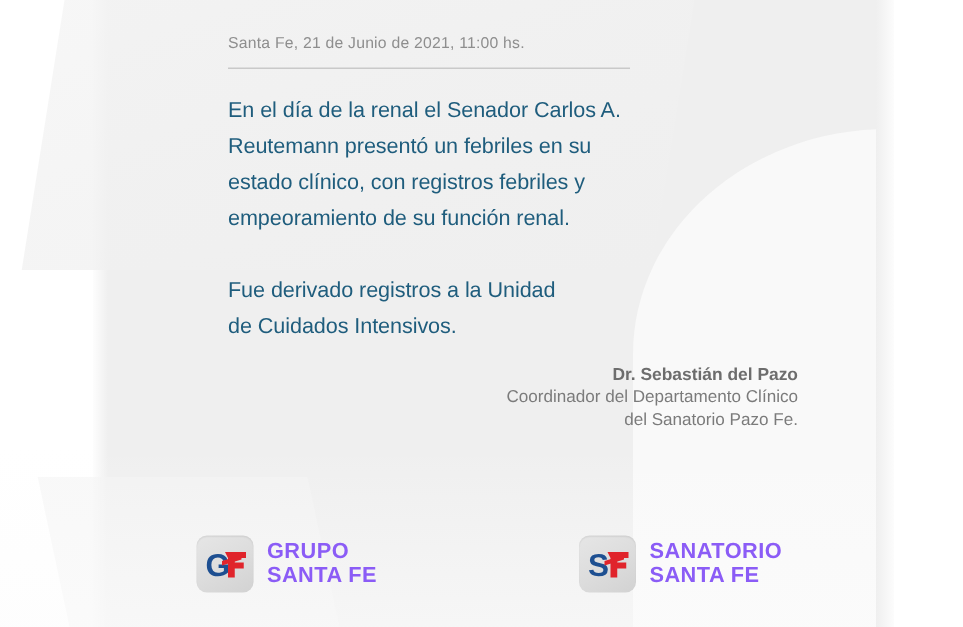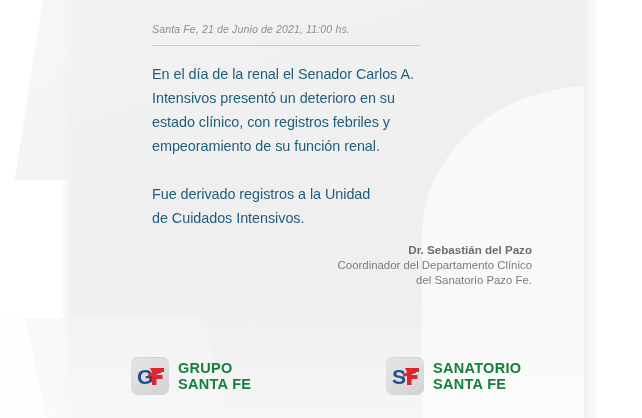--- a/index.html
+++ b/index.html
@@ -85,21 +85,20 @@
     position: absolute;
     inset: 0;
     z-index: 3;
   }
 
   .date-line {
     position: absolute;
     left: 152px;
     top: 23px;
     font-size: 10.5px;
-    font-style: italic;
     color: #8e8e8e;
     letter-spacing: .15px;
     white-space: nowrap;
   }
   .rule {
     position: absolute;
     left: 152px;
     top: 45px;
     width: 268px;
     height: 1px;
@@ -169,21 +168,21 @@
   }
   .logo-mark svg {
     position: absolute;
     left: 0; top: 0;
     width: 38px;
     height: 38px;
   }
   .logo-text {
     font-size: 14.5px;
     font-weight: bold;
-    color: #15803d;
+    color: #8b5cf6;
     line-height: 16px;
     letter-spacing: .3px;
     white-space: nowrap;
   }
   .logo-text span { display: block; }
 </style>
 </head>
 <body>
 
 <div id="canvas">
@@ -198,21 +197,21 @@
 </div>
 
 <div id="content">
 
   <div class="date-line">Santa Fe, 21 de Junio de 2021, 11:00 hs.</div>
   <div class="rule"></div>
 
   <div class="body-block">
     <p>
       <span class="ln">En el día de la renal el Senador Carlos A.</span>
-      <span class="ln">Intensivos presentó un deterioro en su</span>
+      <span class="ln">Reutemann presentó un febriles en su</span>
       <span class="ln">estado clínico, con registros febriles y</span>
       <span class="ln">empeoramiento de su función renal.</span>
     </p>
     <div class="gap"></div>
     <p>
       <span class="ln">Fue derivado registros a la Unidad</span>
       <span class="ln">de Cuidados Intensivos.</span>
     </p>
   </div>
 

